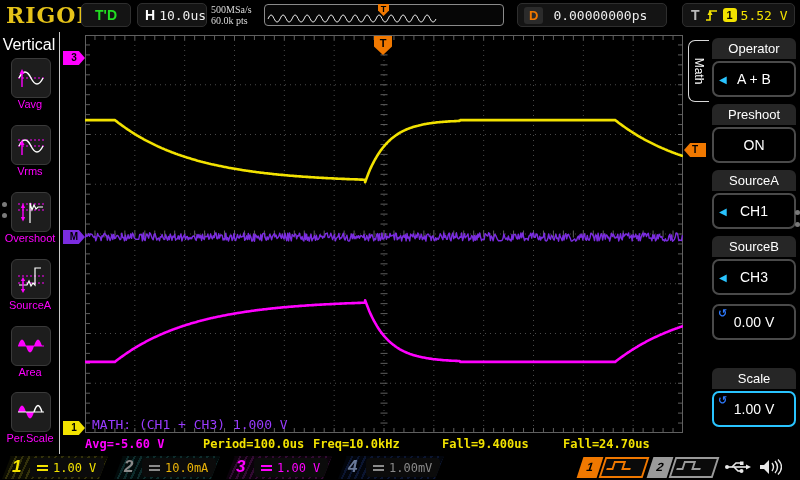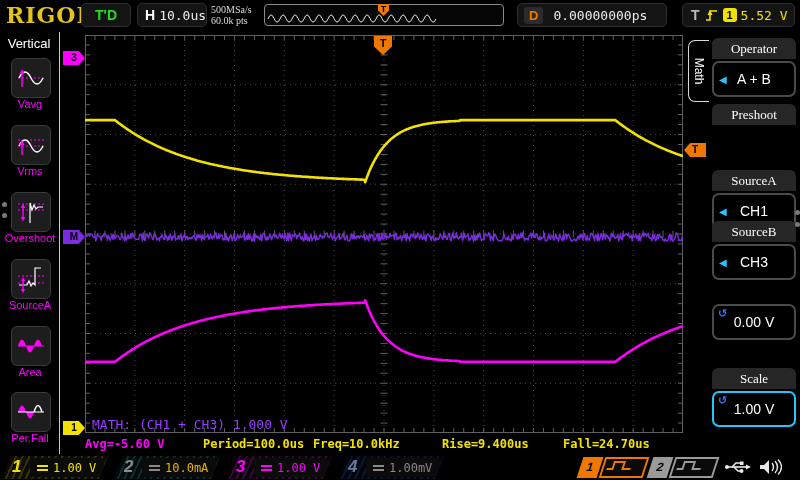--- a/index.html
+++ b/index.html
@@ -27,42 +27,42 @@
                  padding:1px 5px;border-radius:3px;margin:0 10px 0 6px;}
   .dbox .dval{color:#eee;font-size:13px;font-family:"DejaVu Sans Mono",monospace;}
   .tbox{left:682px;width:113px;}
   .tbox .tletter{color:#bbb;font-weight:bold;font-size:14px;margin:0 5px 0 8px;}
   .badge1{background:#f2e200;color:#000;font-weight:bold;font-size:11px;border-radius:3px;
           width:14px;height:14px;text-align:center;line-height:14px;margin:0 4px;}
   .tval{color:#f2e200;font-size:13px;font-family:"DejaVu Sans Mono",monospace;}
   
   .lmenu{position:absolute;left:0;top:32px;width:60px;height:422px;border-right:1px solid #c8c8c8;
          box-sizing:border-box;}
-  .lmenu .ltitle{position:absolute;left:0;top:4px;width:58px;text-align:center;color:#fff;font-size:13px;}
+  .lmenu .ltitle{position:absolute;left:0;top:4px;width:58px;text-align:center;color:#fff;font-size:16px;}
   .mbtn{position:absolute;left:11px;width:38px;height:38px;background:#1d1d1d;border:1px solid #3a3a3a;
         border-radius:6px;display:flex;align-items:center;justify-content:center;}
   .mlabel{position:absolute;left:0;width:60px;text-align:center;color:#ff00ff;font-size:11px;}
   .pagedot{position:absolute;width:5px;height:5px;border-radius:50%;background:#7a7a7a;}
   
   .scope{position:absolute;left:85px;top:35px;width:598px;height:398px;}
   .flag{position:absolute;width:22px;height:14px;color:#000;font-size:10px;font-weight:bold;
         text-align:center;line-height:14px;clip-path:polygon(0 0,72% 0,100% 50%,72% 100%,0 100%);}
   .flagL{clip-path:polygon(100% 0,28% 0,0 50%,28% 100%,100% 100%);}
   .trigtop{position:absolute;left:374px;top:36px;width:18px;height:19px;background:#f07800;color:#000;
            font-size:11px;font-weight:bold;text-align:center;line-height:15px;
            clip-path:polygon(0 0,100% 0,100% 55%,50% 100%,0 55%);}
   
   .mathtab{position:absolute;left:688px;top:40px;width:21px;height:62px;border:1px solid #d8d8d8;
            border-right:none;border-radius:7px 0 0 7px;color:#fff;font-size:12px;box-sizing:border-box;
            display:flex;align-items:center;justify-content:center;}
   .mathtab span{transform:rotate(90deg);white-space:nowrap;}
   .rmenu{position:absolute;left:710px;top:32px;width:90px;height:422px;background:#000;}
   .ritem{position:absolute;left:2px;width:84px;}
   .rlabel{height:21px;background:#262626;border-radius:6px 6px 0 0;color:#fff;font-size:13px;
-          text-align:center;line-height:21px;font-family:Liberation Serif, serif;}
+          text-align:center;line-height:21px;}
   .rvalue{position:relative;height:36px;margin-top:2px;background:#000;border:2px solid #4a4a4a;
           border-radius:7px;color:#fff;font-size:14px;display:flex;align-items:center;
           justify-content:center;box-sizing:border-box;}
   .rvalue.sel{border-color:#29c4ff;}
   .arrowL{position:absolute;left:5px;color:#29c4ff;font-size:10px;}
   .knob{position:absolute;left:4px;top:1px;color:#2f7bff;font-size:11px;font-weight:bold;}
   
   .mathrow{position:absolute;left:92px;top:417px;color:#9a3bff;font-size:13px;
            font-family:"DejaVu Sans Mono",monospace;}
   .meas{position:absolute;top:437px;font-size:12px;font-weight:bold;
@@ -187,21 +187,21 @@
     <div class="mlabel" style="top:334px">Area</div>
 
     <div class="mbtn" style="top:360px">
       <svg width="30" height="30">
         <path d="M2,15 Q6,2 10,15 Z" fill="#ff00ff"></path>
         <path d="M10,15 Q14,28 18,15 Z" fill="#ff00ff"></path>
         <path d="M18,15 Q22,2 26,15" fill="none" stroke="#fff" stroke-width="1.4"></path>
         <line x1="2" y1="15" x2="28" y2="15" stroke="#fff" stroke-width="1"></line>
       </svg>
     </div>
-    <div class="mlabel" style="top:400px">Per.Fall</div>
+    <div class="mlabel" style="top:400px">Per.Scale</div>
 
     <div class="pagedot" style="left:2px;top:170px"></div>
     <div class="pagedot" style="left:2px;top:181px"></div>
   </div>
 
   <div class="scope">
     <svg id="scope-svg" width="598" height="398">
         <line x1="49.833333333333336" y1="0" x2="49.833333333333336" y2="398" stroke="#4a4a4a" stroke-width="1" stroke-dasharray="1 4"></line>
         <line x1="99.66666666666667" y1="0" x2="99.66666666666667" y2="398" stroke="#4a4a4a" stroke-width="1" stroke-dasharray="1 4"></line>
         <line x1="149.5" y1="0" x2="149.5" y2="398" stroke="#4a4a4a" stroke-width="1" stroke-dasharray="1 4"></line>
@@ -242,29 +242,32 @@
   <div class="rmenu">
     <div class="ritem" style="top:6px">
       <div class="rlabel">Operator</div>
       <div class="rvalue">
         <span class="arrowL">◀</span>
         <span>A + B</span>
       </div>
     </div>
     <div class="ritem" style="top:72px">
       <div class="rlabel">Preshoot</div>
+      <div class="rvalue">
+        <span>ON</span>
+      </div>
     </div>
     <div class="ritem" style="top:138px">
       <div class="rlabel">SourceA</div>
       <div class="rvalue">
         <span class="arrowL">◀</span>
         <span>CH1</span>
       </div>
     </div>
-    <div class="ritem" style="top:189px">
+    <div class="ritem" style="top:204px">
       <div class="rlabel">SourceB</div>
       <div class="rvalue">
         <span class="arrowL">◀</span>
         <span>CH3</span>
       </div>
     </div>
     <div class="ritem" style="top:270px">
       <div class="rvalue">
         <span class="knob">↺</span>
         <span>0.00 V</span>
@@ -279,21 +282,21 @@
     </div>
     <div class="pagedot" style="left:85px;top:178px"></div>
     <div class="pagedot" style="left:85px;top:190px"></div>
   </div>
 
   <div class="mathrow">MATH:  (CH1 + CH3)   1.000 V</div>
 
   <div class="meas m-mag" style="left:85px">Avg=-5.60 V</div>
   <div class="meas m-yel" style="left:203px">Period=100.0us</div>
   <div class="meas m-yel" style="left:313px">Freq=10.0kHz</div>
-  <div class="meas m-yel" style="left:442px">Rise=9.400us</div>
+  <div class="meas m-yel" style="left:442px">Fall=9.400us</div>
   <div class="meas m-yel" style="left:563px">Fall=24.70us</div>
 
   <div class="chslot" style="left:2px;background:repeating-linear-gradient(115deg,#33310b 0 2px,#0c0c02 2px 6px)">
     <div class="chnum" style="color:#f2e200">1</div>
     <div class="chchip">
       <div class="dcicon" style="color:#f2e200">
         <div class="b1" style="background:#f2e200"></div>
           <div class="b2" style="border-color:#f2e200"></div>
       </div>
       <span class="chval" style="color:#f2e200">1.00 V</span>

